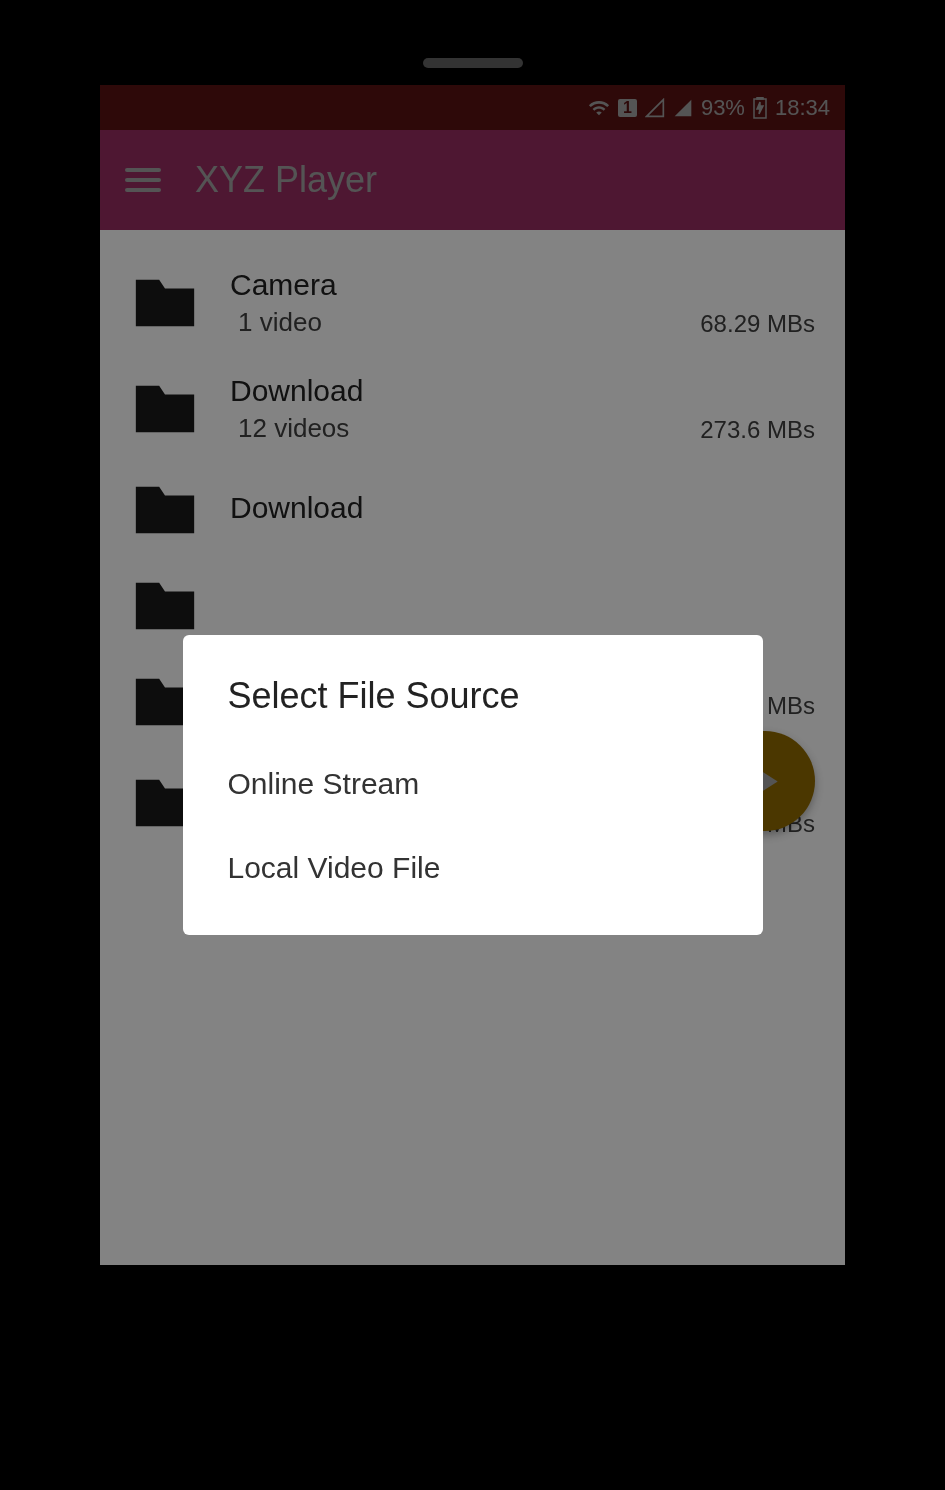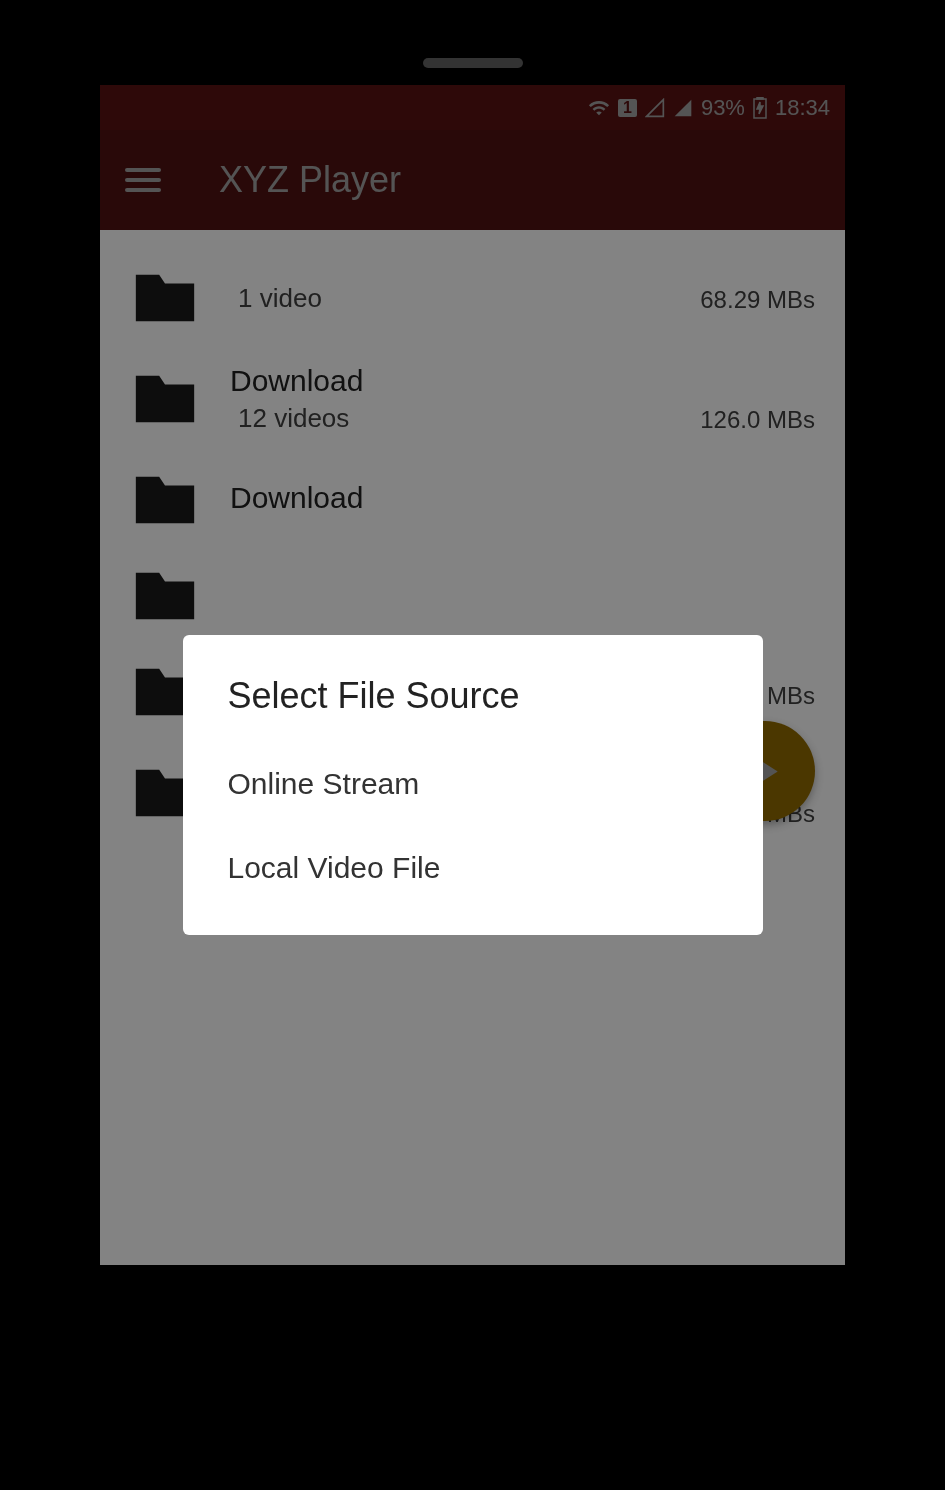--- a/index.html
+++ b/index.html
@@ -60,25 +60,25 @@
       font-size: 22px;
     }
     
     .status-icon {
       display: inline-flex;
       align-items: center;
     }
     
     .app-bar {
       height: 100px;
-      background: #7f1d1d;
+      background: #ec4899;
       display: flex;
       align-items: center;
       padding: 0 25px;
-      gap: 58px;
+      gap: 34px;
     }
     
     .hamburger {
       display: flex;
       flex-direction: column;
       gap: 6px;
       cursor: pointer;
     }
     
     .hamburger-line {
@@ -255,38 +255,39 @@
 
     <div class="folder-list">
 
       <div class="folder-item">
         <div class="folder-icon">
           <svg viewBox="0 0 24 20" fill="#2a2a2a">
                 <path d="M10 2H2v16h20V5H12l-2-3z"></path>
               </svg>
         </div>
         <div class="folder-info">
+          <div class="folder-name">Camera</div>
           <div class="folder-bottom">
             <div class="folder-count">1 video</div>
             <div class="folder-size">68.29 MBs</div>
           </div>
         </div>
       </div>
 
       <div class="folder-item">
         <div class="folder-icon">
           <svg viewBox="0 0 24 20" fill="#2a2a2a">
                 <path d="M10 2H2v16h20V5H12l-2-3z"></path>
               </svg>
         </div>
         <div class="folder-info">
           <div class="folder-name">Download</div>
           <div class="folder-bottom">
             <div class="folder-count">12 videos</div>
-            <div class="folder-size">126.0 MBs</div>
+            <div class="folder-size">273.6 MBs</div>
           </div>
         </div>
       </div>
 
       <div class="folder-item">
         <div class="folder-icon">
           <svg viewBox="0 0 24 20" fill="#2a2a2a">
                 <path d="M10 2H2v16h20V5H12l-2-3z"></path>
               </svg>
         </div>

